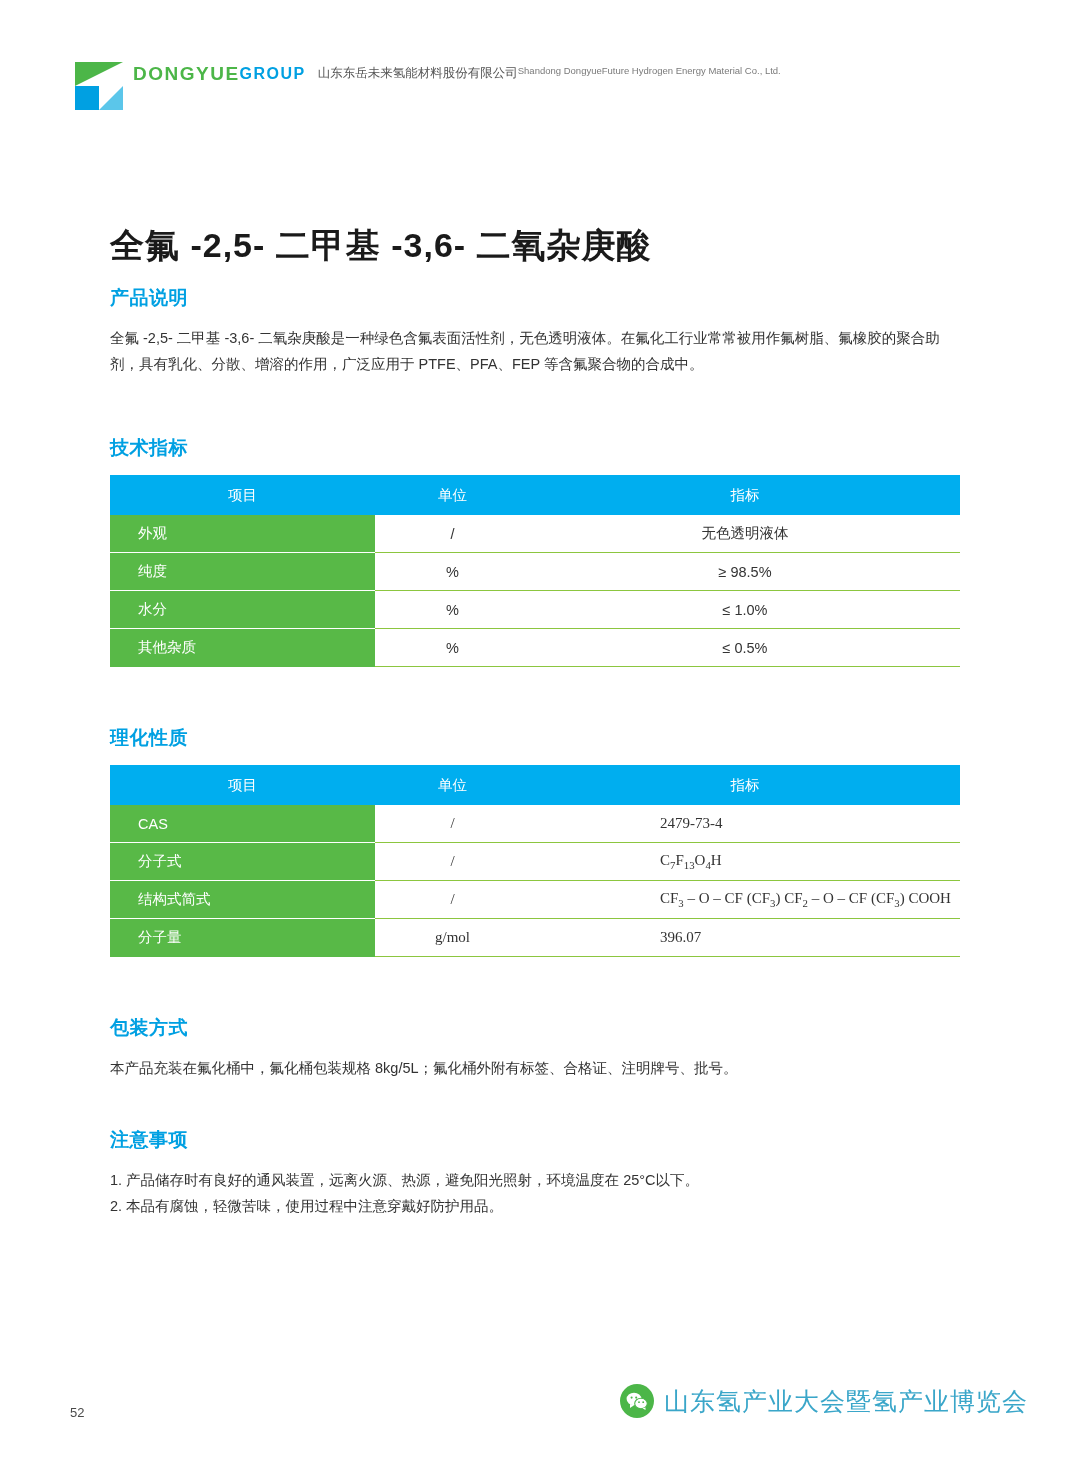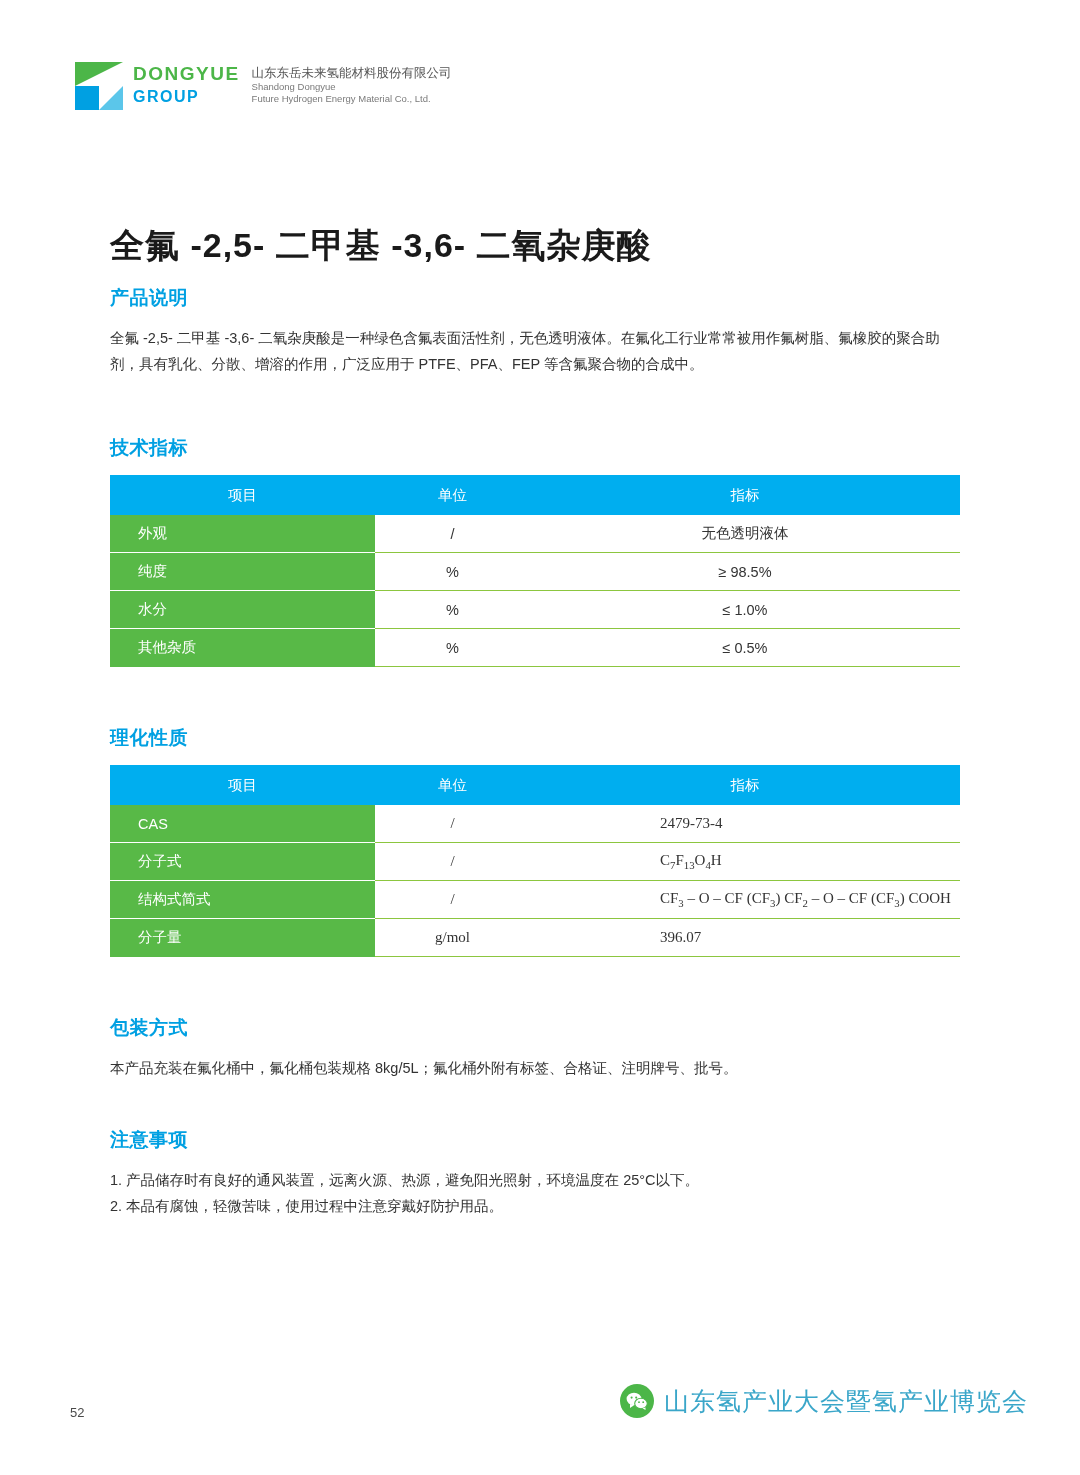--- a/index.html
+++ b/index.html
@@ -52,42 +52,43 @@
     position: absolute;
     top: 24px;
     left: 24px;
     width: 0;
     height: 0;
     border-right: 24px solid #5bc6ea;
     border-top: 24px solid transparent;
   }
   .logo-text {
     display: flex;
-    flex-direction: column;
+    flex-direction: row;
     justify-content: center;
     margin-right: 12px;
   }
   .logo-text .line1 {
     font-size: 19px;
     font-weight: bold;
     letter-spacing: 1.5px;
     color: #4cb648;
     line-height: 23px;
   }
   .logo-text .line2 {
     font-size: 16px;
     font-weight: bold;
     letter-spacing: 1.5px;
     color: #00a0e2;
     line-height: 23px;
   }
   .logo-cn {
     display: flex;
-    flex-direction: column;
+    flex-direction: row;
     padding-top: 3px;
+    text-align: right;
   }
   .logo-cn .cn {
     font-size: 12.5px;
     color: #555;
     line-height: 16px;
   }
   .logo-cn .en1, .logo-cn .en2 {
     font-size: 9.5px;
     color: #7a7a7a;
     line-height: 12px;

